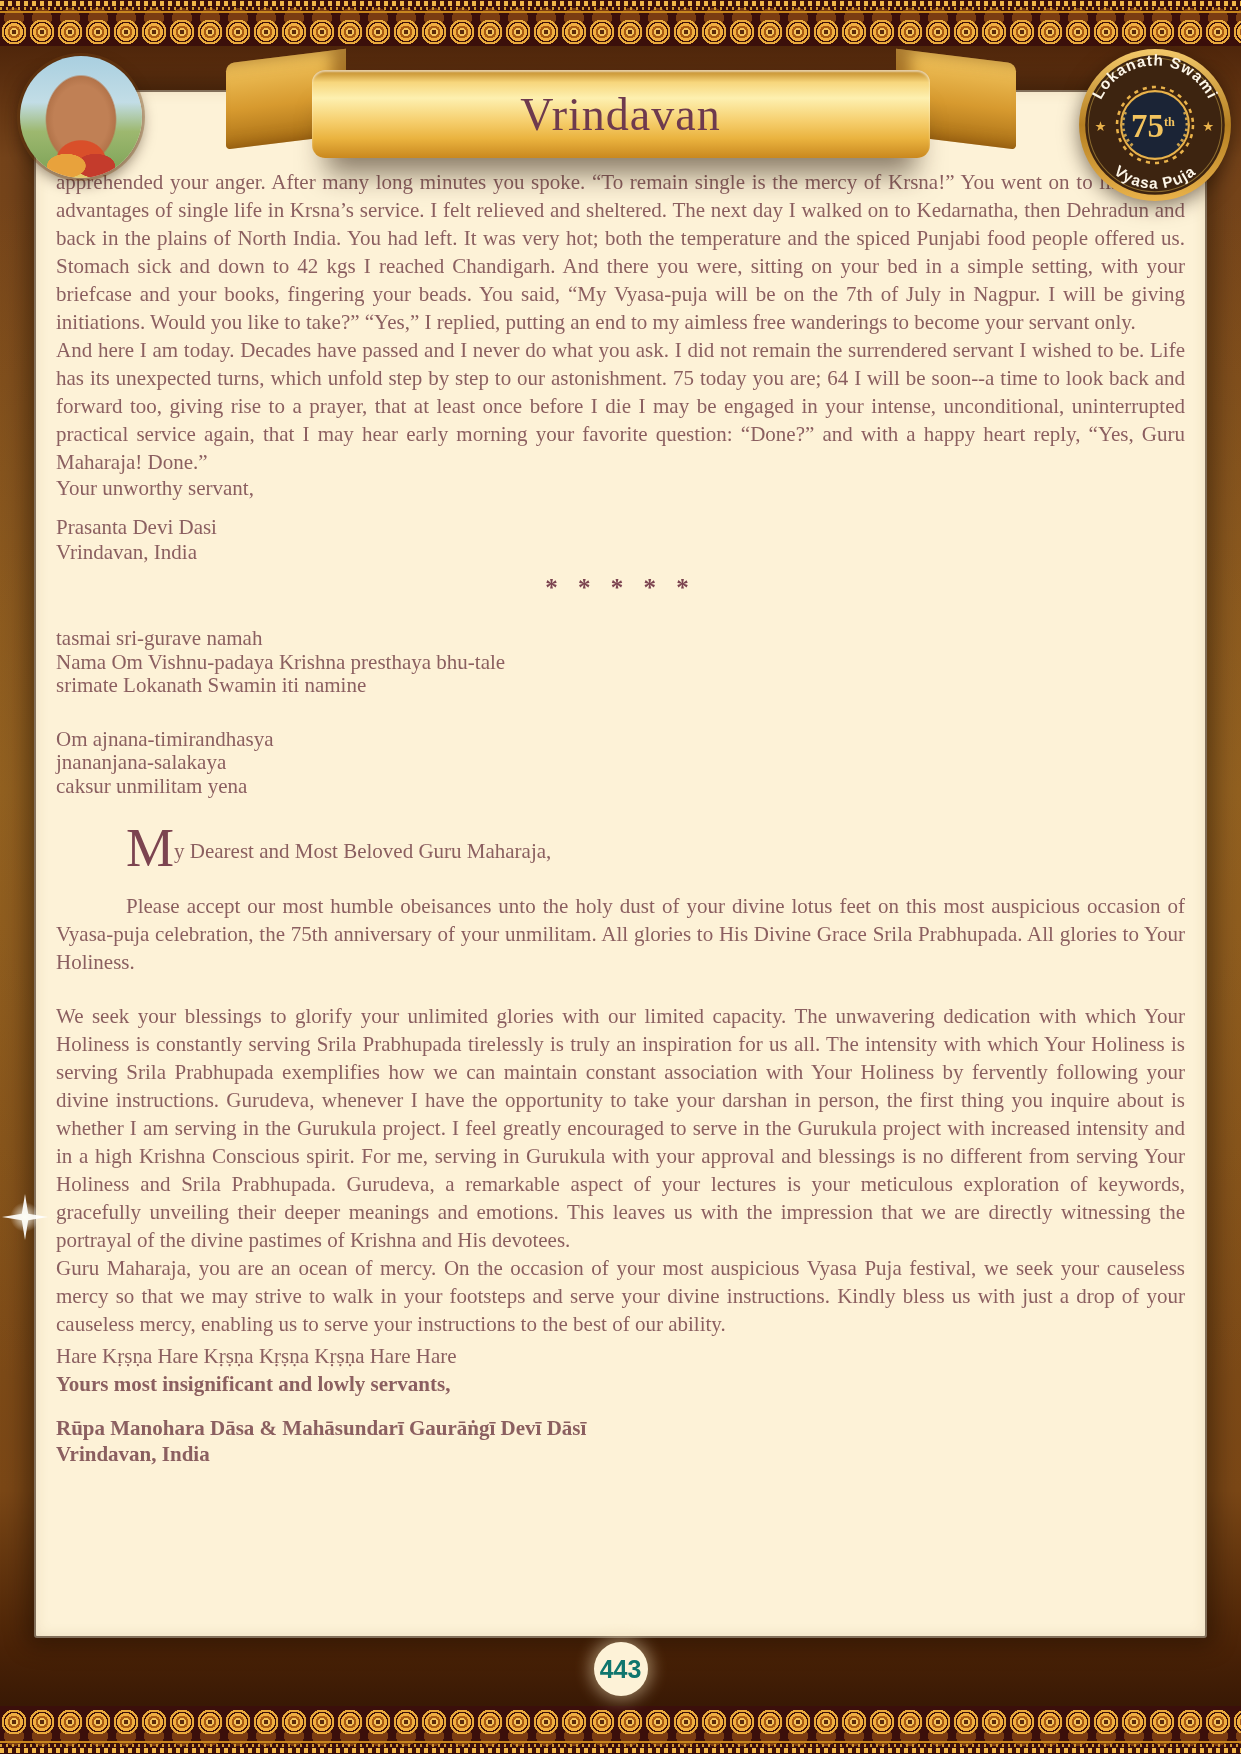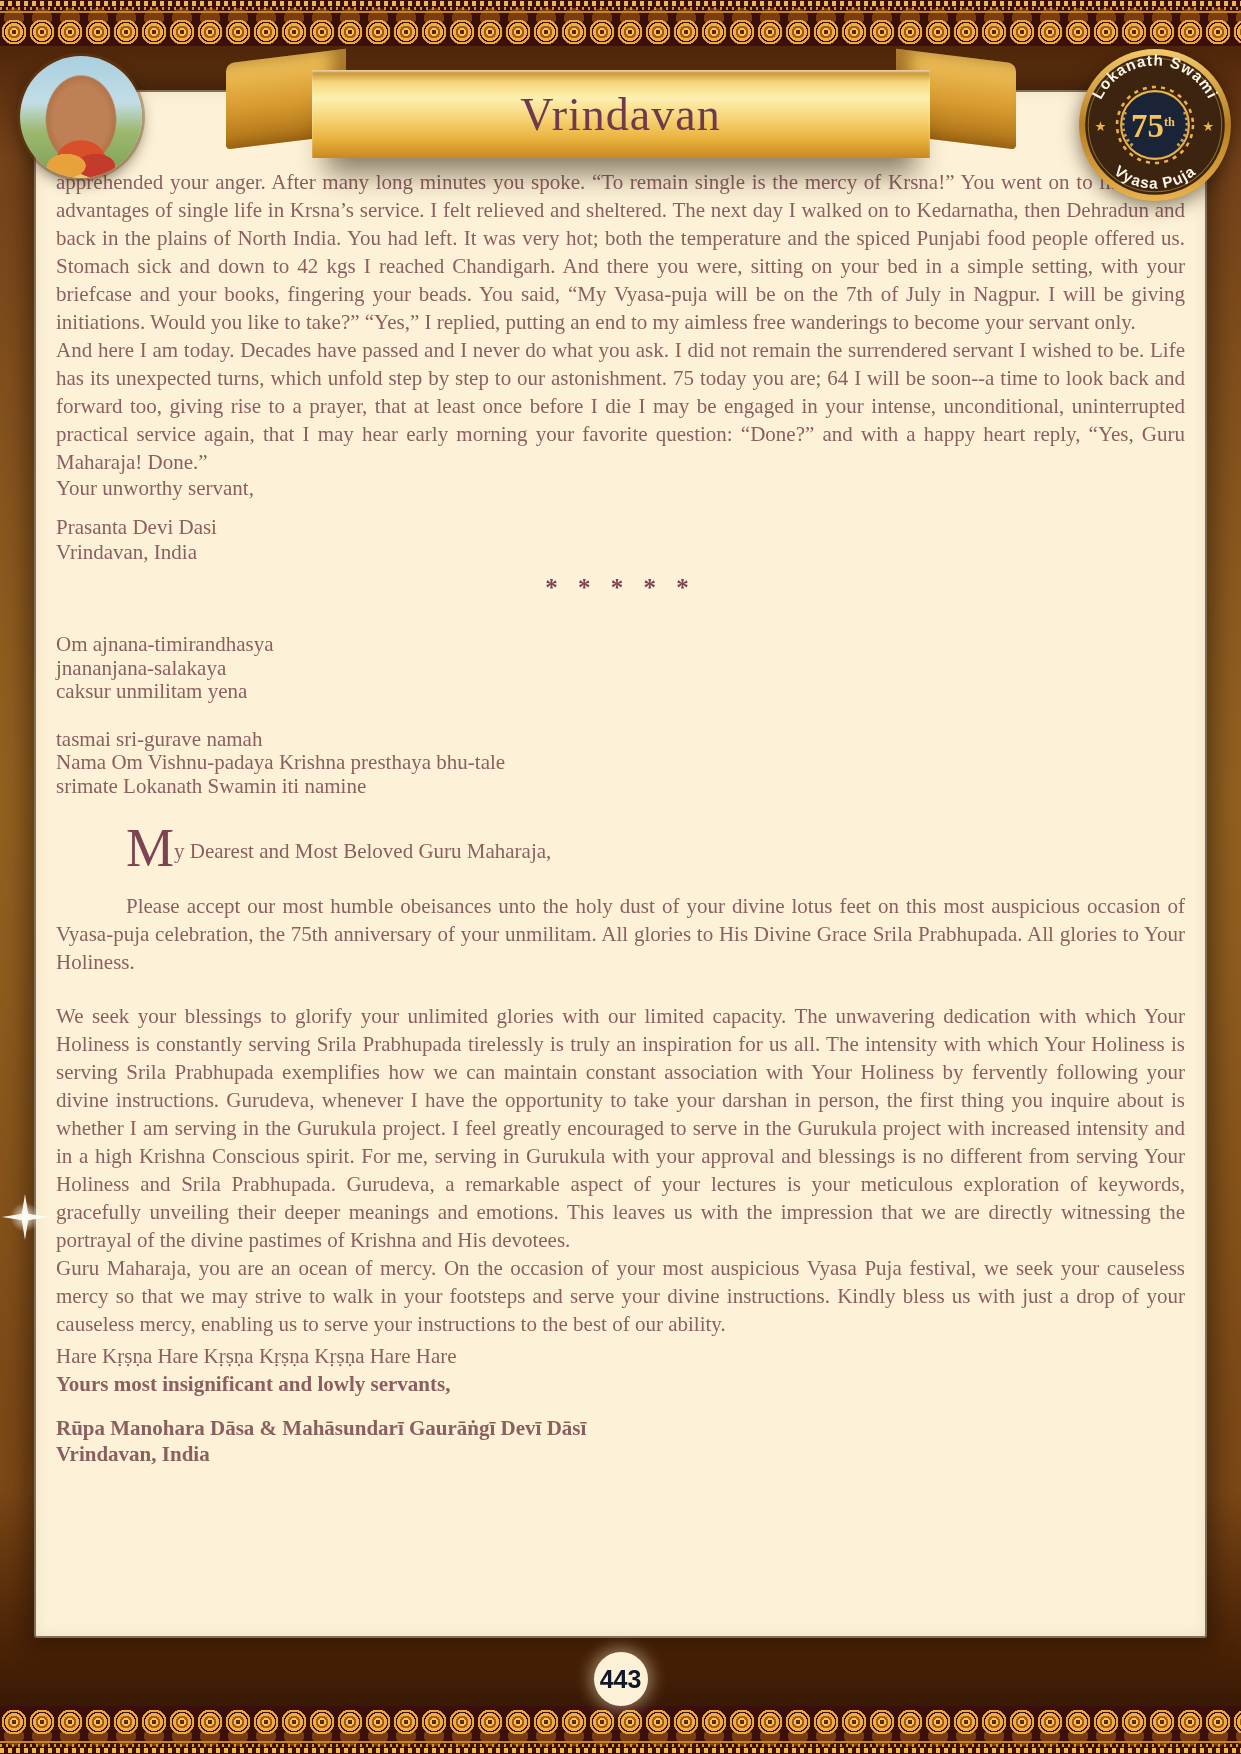--- a/index.html
+++ b/index.html
@@ -54,41 +54,41 @@
   .banner{position:absolute;left:50%;top:48px;transform:translateX(-50%);
     width:790px;height:118px;z-index:5;}
   .wing{position:absolute;top:8px;width:120px;height:86px;
     background:linear-gradient(180deg,#f2c55e,#d79a2f 55%,#a96f15);}
   .wing-left{left:0;transform:skewY(-7deg);border-radius:8px 0 0 4px;
     box-shadow:inset -14px 0 16px rgba(110,60,10,.55);}
   .wing-right{right:0;transform:skewY(7deg);border-radius:0 8px 4px 0;
     box-shadow:inset 14px 0 16px rgba(110,60,10,.55);}
   .ribbon-main{position:absolute;left:86px;right:86px;top:22px;bottom:8px;
     background:linear-gradient(180deg,#bd831f 0%,#f7d67c 14%,#fdf0b0 32%,#f6cf6e 58%,#eab33f 78%,#c9881f 100%);
-    border-radius:1px;display:flex;align-items:center;justify-content:center;
+    border-radius:13px;display:flex;align-items:center;justify-content:center;
     box-shadow:0 30px 28px -14px rgba(45,30,15,.55), inset 0 2px 2px rgba(255,255,255,.6);}
   .banner-title{font-size:46px;color:#6e3a4e;letter-spacing:1px;
     font-family:"Liberation Serif","DejaVu Serif",serif;}
   
   .photo{position:absolute;left:20px;top:56px;width:122px;height:122px;border-radius:50%;z-index:6;
     background:
       radial-gradient(ellipse 26% 16% at 38% 90%,#e8a23c 0 60%, rgba(0,0,0,0) 62%),
       radial-gradient(ellipse 26% 16% at 62% 90%,#c43b2c 0 60%, rgba(0,0,0,0) 62%),
       radial-gradient(ellipse 30% 20% at 50% 96%,#e2ca6a 0 60%, rgba(0,0,0,0) 62%),
       radial-gradient(ellipse 36% 30% at 50% 86%,#d94f2a 0 55%, rgba(0,0,0,0) 58%),
       radial-gradient(ellipse 32% 40% at 50% 52%,#c08055 0 70%,#b3744a 88%, rgba(0,0,0,0) 92%),
       linear-gradient(180deg,#a9cfe0 0%,#c2dde6 38%,#9db86f 62%,#7aa055 100%);
     box-shadow:0 0 0 3px rgba(120,70,20,.35),0 6px 14px rgba(40,20,5,.5);}
   
   .badge{position:absolute;right:8px;top:47px;width:156px;height:156px;z-index:6;
     filter:drop-shadow(0 5px 10px rgba(30,12,2,.55));}
   
-  .page-num{position:absolute;left:50%;bottom:48px;margin-left:-27px;width:54px;height:54px;
+  .page-num{position:absolute;left:50%;bottom:58px;margin-left:-27px;width:54px;height:54px;
     border-radius:50%;background:#fdf2d7;z-index:5;display:flex;align-items:center;justify-content:center;
-    font-family:"Liberation Sans","DejaVu Sans",sans-serif;font-weight:bold;font-size:25px;color:#0f172a;
+    font-family:"Liberation Sans","DejaVu Sans",sans-serif;font-weight:bold;font-size:25px;color:#0f766e;
     box-shadow:0 0 16px 4px rgba(255,240,200,.45);}
   .sparkle{position:absolute;left:2px;top:1194px;width:46px;height:46px;z-index:3;}
   .sparkle::before{content:"";position:absolute;inset:0;background:#fff;opacity:.92;
     clip-path:polygon(50% 0,57% 43%,100% 50%,57% 57%,50% 100%,43% 57%,0 50%,43% 43%);filter:blur(.6px);}
   .sparkle::after{content:"";position:absolute;inset:8px;border-radius:50%;
     background:radial-gradient(circle,rgba(255,255,245,.9),rgba(255,255,245,0) 70%);}
 </style>
 </head>
 <body>
 
@@ -98,29 +98,29 @@
 
   <div class="panel">
     <p>apprehended your anger. After many long minutes you spoke. “To remain single is the mercy of Krsna!” You went on to list all the advantages of single life in Krsna’s service. I felt relieved and sheltered. The next day I walked on to Kedarnatha, then Dehradun and back in the plains of North India. You had left. It was very hot; both the temperature and the spiced Punjabi food people offered us. Stomach sick and down to 42 kgs I reached Chandigarh. And there you were, sitting on your bed in a simple setting, with your briefcase and your books, fingering your beads. You said, “My Vyasa-puja will be on the 7th of July in Nagpur. I will be giving initiations. Would you like to take?” “Yes,” I replied, putting an end to my aimless free wanderings to become your servant only.</p>
     <p>And here I am today. Decades have passed and I never do what you ask. I did not remain the surrendered servant I wished to be. Life has its unexpected turns, which unfold step by step to our astonishment. 75 today you are; 64 I will be soon--a time to look back and forward too, giving rise to a prayer, that at least once before I die I may be engaged in your intense, unconditional, uninterrupted practical service again, that I may hear early morning your favorite question: “Done?” and with a happy heart reply, “Yes, Guru Maharaja! Done.”</p>
     <p class="sig-line closing1">Your unworthy servant,</p>
     <p class="sig-line" style="margin-top:14px;">Prasanta Devi Dasi</p>
     <p class="sig-line">Vrindavan, India</p>
 
     <p class="divider">* * * * *</p>
 
+    <p class="verse verse2">
+      <span>tasmai sri-gurave namah</span><br>
+      <span>Nama Om Vishnu-padaya Krishna presthaya bhu-tale</span><br>
+      <span>srimate Lokanath Swamin iti namine</span>
+    </p>
     <p class="verse verse1">
       <span>Om ajnana-timirandhasya</span><br>
       <span>jnananjana-salakaya</span><br>
       <span>caksur unmilitam yena</span>
-    </p>
-    <p class="verse verse2">
-      <span>tasmai sri-gurave namah</span><br>
-      <span>Nama Om Vishnu-padaya Krishna presthaya bhu-tale</span><br>
-      <span>srimate Lokanath Swamin iti namine</span>
     </p>
 
     <p class="salutation"><span class="dropcap">M</span><span>y Dearest and Most Beloved Guru Maharaja,</span></p>
 
     <p class="p-indent p-please">Please accept our most humble obeisances unto the holy dust of your divine lotus feet on this most auspicious occasion of Vyasa-puja celebration, the 75th anniversary of your unmilitam. All glories to His Divine Grace Srila Prabhupada. All glories to Your Holiness.</p>
     <p class="p-weseek">We seek your blessings to glorify your unlimited glories with our limited capacity. The unwavering dedication with which Your Holiness is constantly serving Srila Prabhupada tirelessly is truly an inspiration for us all. The intensity with which Your Holiness is serving Srila Prabhupada exemplifies how we can maintain constant association with Your Holiness by fervently following your divine instructions. Gurudeva, whenever I have the opportunity to take your darshan in person, the first thing you inquire about is whether I am serving in the Gurukula project. I feel greatly encouraged to serve in the Gurukula project with increased intensity and in a high Krishna Conscious spirit. For me, serving in Gurukula with your approval and blessings is no different from serving Your Holiness and Srila Prabhupada. Gurudeva, a remarkable aspect of your lectures is your meticulous exploration of keywords, gracefully unveiling their deeper meanings and emotions. This leaves us with the impression that we are directly witnessing the portrayal of the divine pastimes of Krishna and His devotees.</p>
     <p>Guru Maharaja, you are an ocean of mercy. On the occasion of your most auspicious Vyasa Puja festival, we seek your causeless mercy so that we may strive to walk in your footsteps and serve your divine instructions. Kindly bless us with just a drop of your causeless mercy, enabling us to serve your instructions to the best of our ability.</p>
 
     <p class="mantra">
       <span>Hare Kṛṣṇa Hare Kṛṣṇa Kṛṣṇa Kṛṣṇa Hare Hare</span><br>

